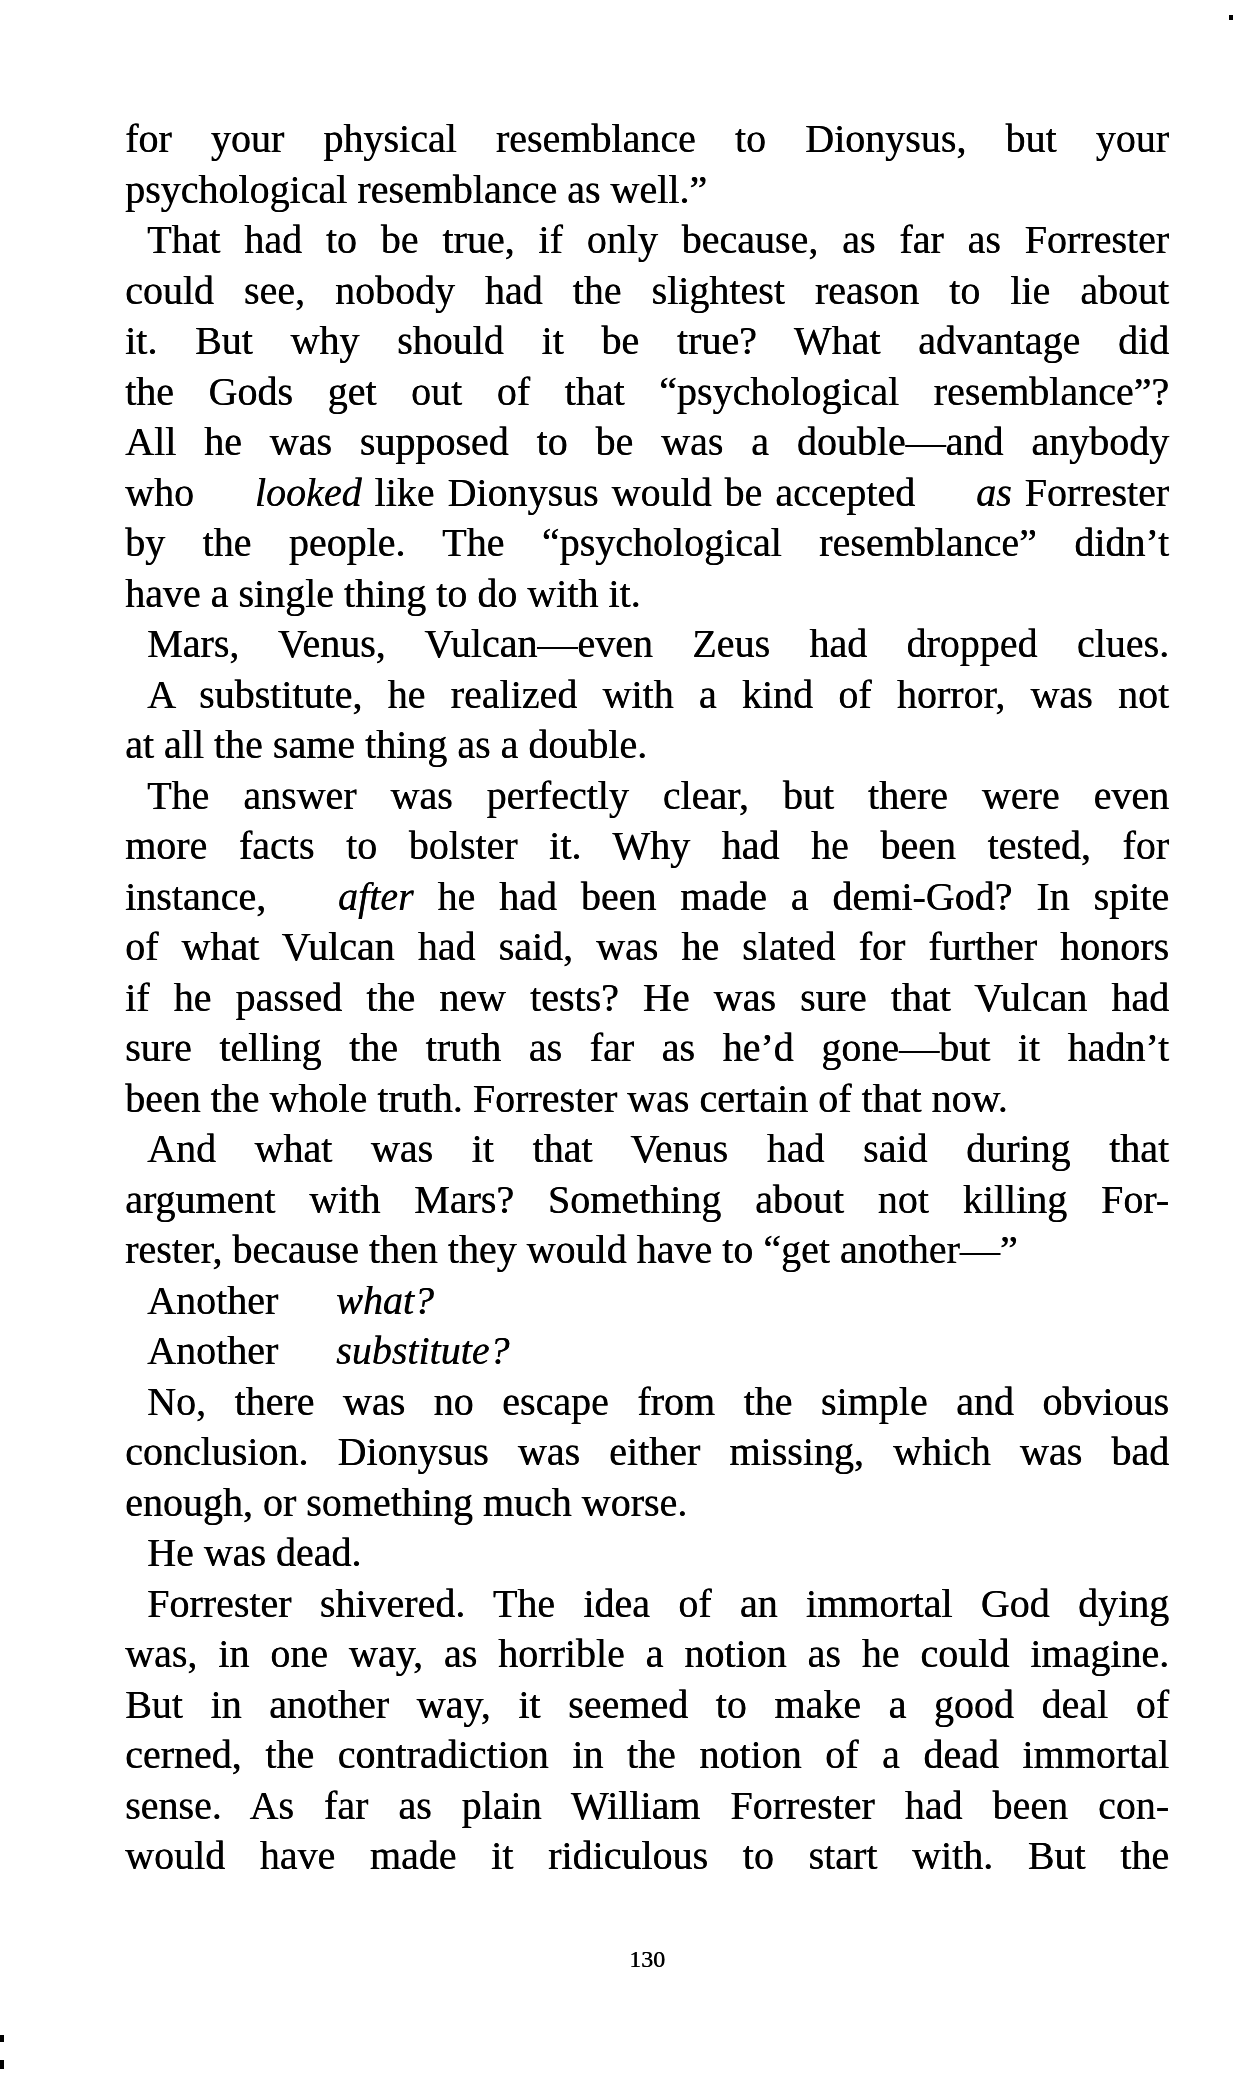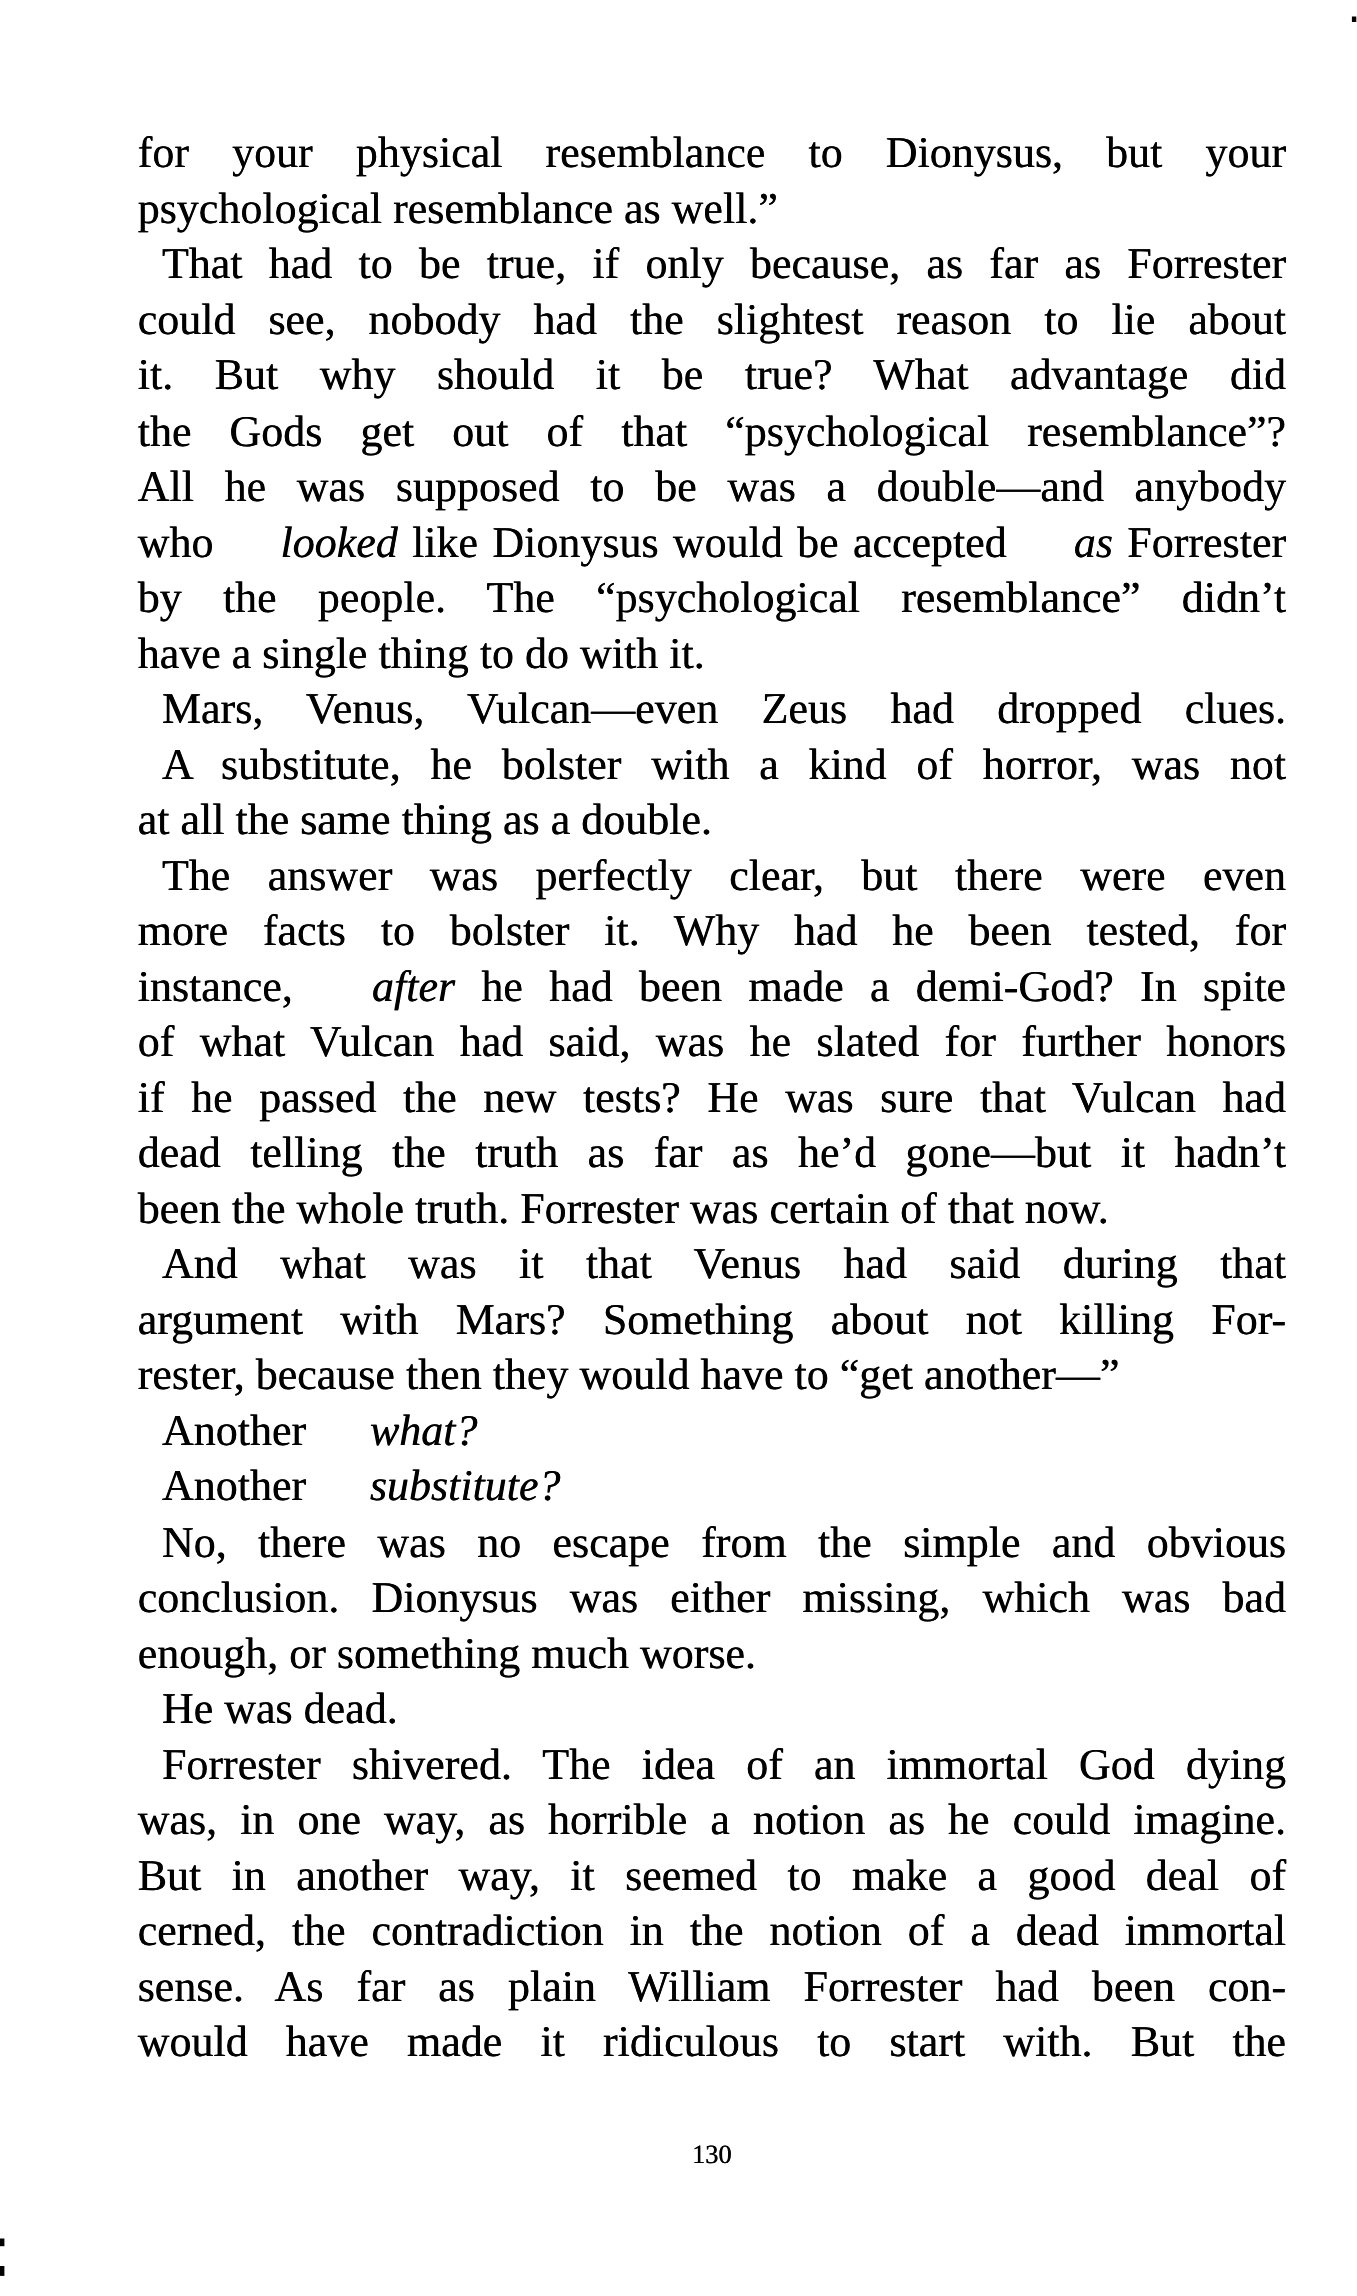--- a/index.html
+++ b/index.html
@@ -67,28 +67,28 @@
       <div class="ln"><span class="">psychological resemblance as well.”</span></div>
       <div class="ln j ind"><span class="">That had to be true, if only because, as far as Forrester</span></div>
       <div class="ln j"><span class="">could see, nobody had the slightest reason to lie about</span></div>
       <div class="ln j"><span class="">it. But why should it be true? What advantage did</span></div>
       <div class="ln j"><span class="">the Gods get out of that “psychological resemblance”?</span></div>
       <div class="ln j"><span class="">All he was supposed to be was a double—and anybody</span></div>
       <div class="ln j"><span class="">who </span><span class="it">looked</span><span class=""> like Dionysus would be accepted </span><span class="it">as</span><span class=""> Forrester</span></div>
       <div class="ln j"><span class="">by the people. The “psychological resemblance” didn’t</span></div>
       <div class="ln"><span class="">have a single thing to do with it.</span></div>
       <div class="ln j ind"><span class="">Mars, Venus, Vulcan—even Zeus had dropped clues.</span></div>
-      <div class="ln j ind"><span class="">A substitute, he bolster with a kind of horror, was not</span></div>
+      <div class="ln j ind"><span class="">A substitute, he realized with a kind of horror, was not</span></div>
       <div class="ln"><span class="">at all the same thing as a double.</span></div>
       <div class="ln j ind"><span class="">The answer was perfectly clear, but there were even</span></div>
       <div class="ln j"><span class="">more facts to bolster it. Why had he been tested, for</span></div>
       <div class="ln j"><span class="">instance, </span><span class="it">after</span><span class=""> he had been made a demi-God? In spite</span></div>
       <div class="ln j"><span class="">of what Vulcan had said, was he slated for further honors</span></div>
       <div class="ln j"><span class="">if he passed the new tests? He was sure that Vulcan had</span></div>
-      <div class="ln j"><span class="">dead telling the truth as far as he’d gone—but it hadn’t</span></div>
+      <div class="ln j"><span class="">sure telling the truth as far as he’d gone—but it hadn’t</span></div>
       <div class="ln"><span class="">been the whole truth. Forrester was certain of that now.</span></div>
       <div class="ln j ind"><span class="">And what was it that Venus had said during that</span></div>
       <div class="ln j"><span class="">argument with Mars? Something about not killing For-</span></div>
       <div class="ln"><span class="">rester, because then they would have to “get another—”</span></div>
       <div class="ln ind"><span class="">Another </span><span class="it">what?</span></div>
       <div class="ln ind"><span class="">Another </span><span class="it">substitute?</span></div>
       <div class="ln j ind"><span class="">No, there was no escape from the simple and obvious</span></div>
       <div class="ln j"><span class="">conclusion. Dionysus was either missing, which was bad</span></div>
       <div class="ln"><span class="">enough, or something much worse.</span></div>
       <div class="ln ind"><span class="">He was dead.</span></div>

